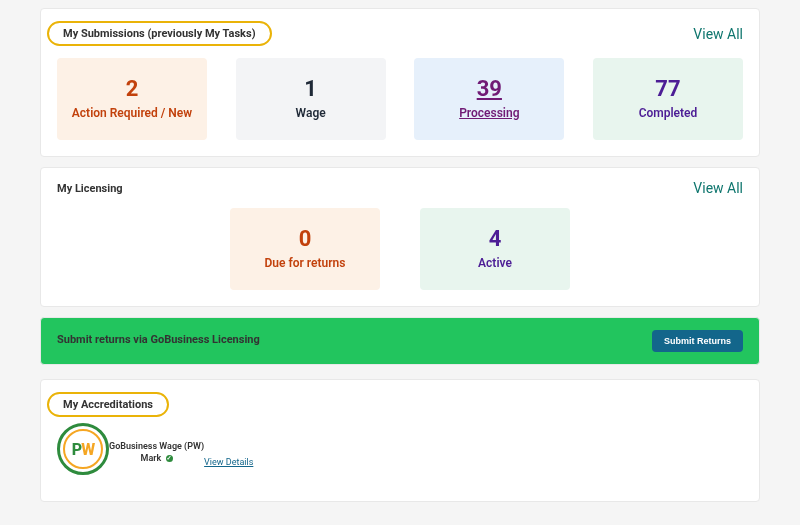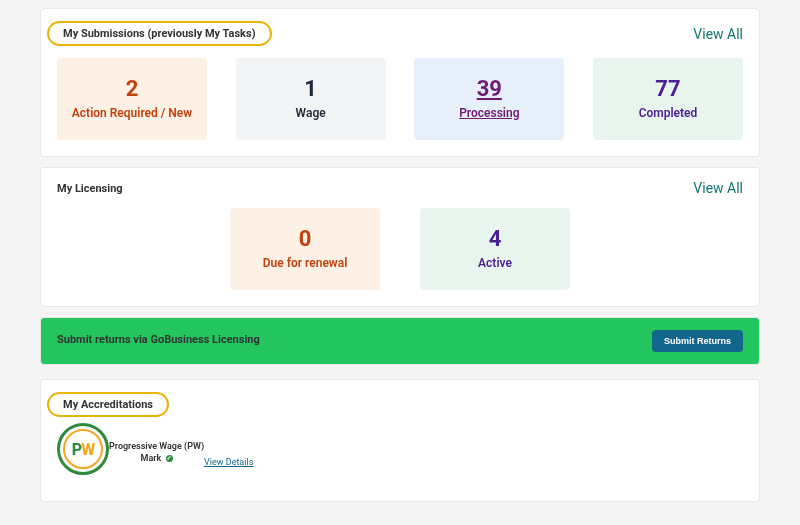--- a/index.html
+++ b/index.html
@@ -152,21 +152,21 @@
   </div>
 
   <div class="panel">
     <div class="panel-head">
       <span class="panel-title">My Licensing</span>
       <span class="view-all">View All</span>
     </div>
     <div class="tiles center">
       <div class="tile t-orange">
         <div class="count">0</div>
-        <div class="label">Due for renewal</div>
+        <div class="label">Due for returns</div>
       </div>
       <div class="tile t-green">
         <div class="count">4</div>
         <div class="label">Active</div>
       </div>
     </div>
   </div>
 
   <div class="returns-panel">
     <div>
@@ -177,21 +177,21 @@
 
   <div class="accred-panel">
     <span class="highlight-oval">
       <span class="panel-title">My Accreditations</span>
     </span>
     <div class="accred-body">
       <div class="badge-wrap">
         <span class="pw-text"><span>P</span><span class="w">W</span></span>
       </div>
       <div class="accred-name">
-        <span>Progressive Wage (PW)</span><br>
+        <span>GoBusiness Wage (PW)</span><br>
         <span>Mark</span>
         <span class="verify-icon"></span>
       </div>
       <div class="view-details">View Details</div>
     </div>
   </div>
 
 </div>
 
 </body></html>

